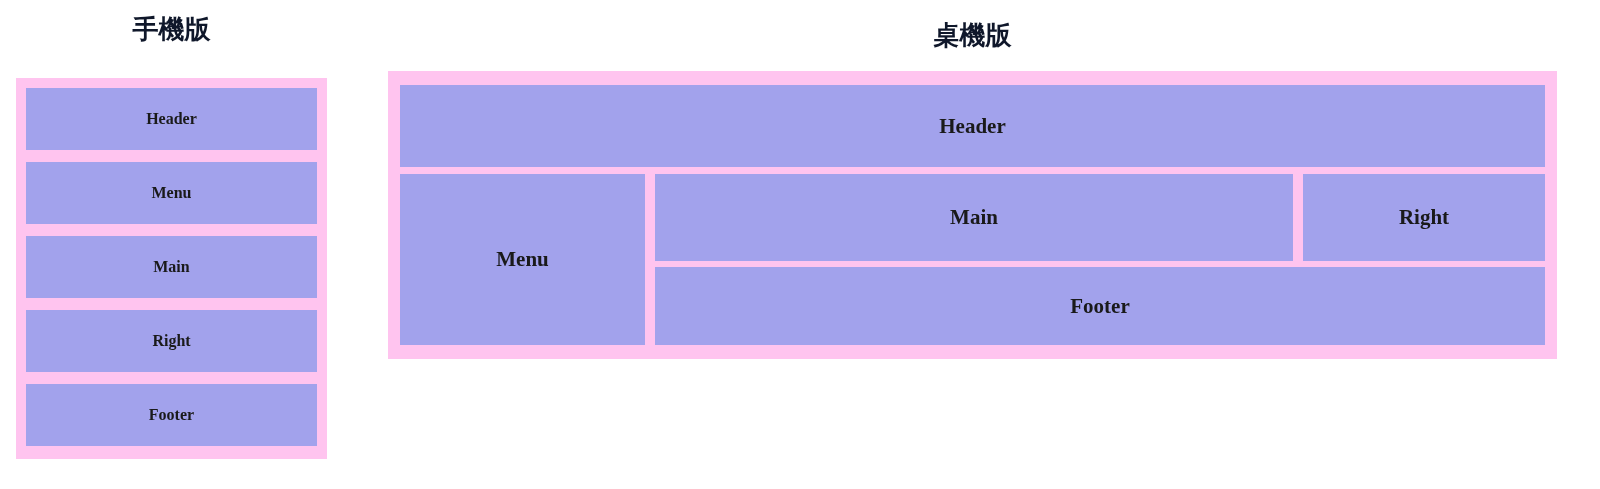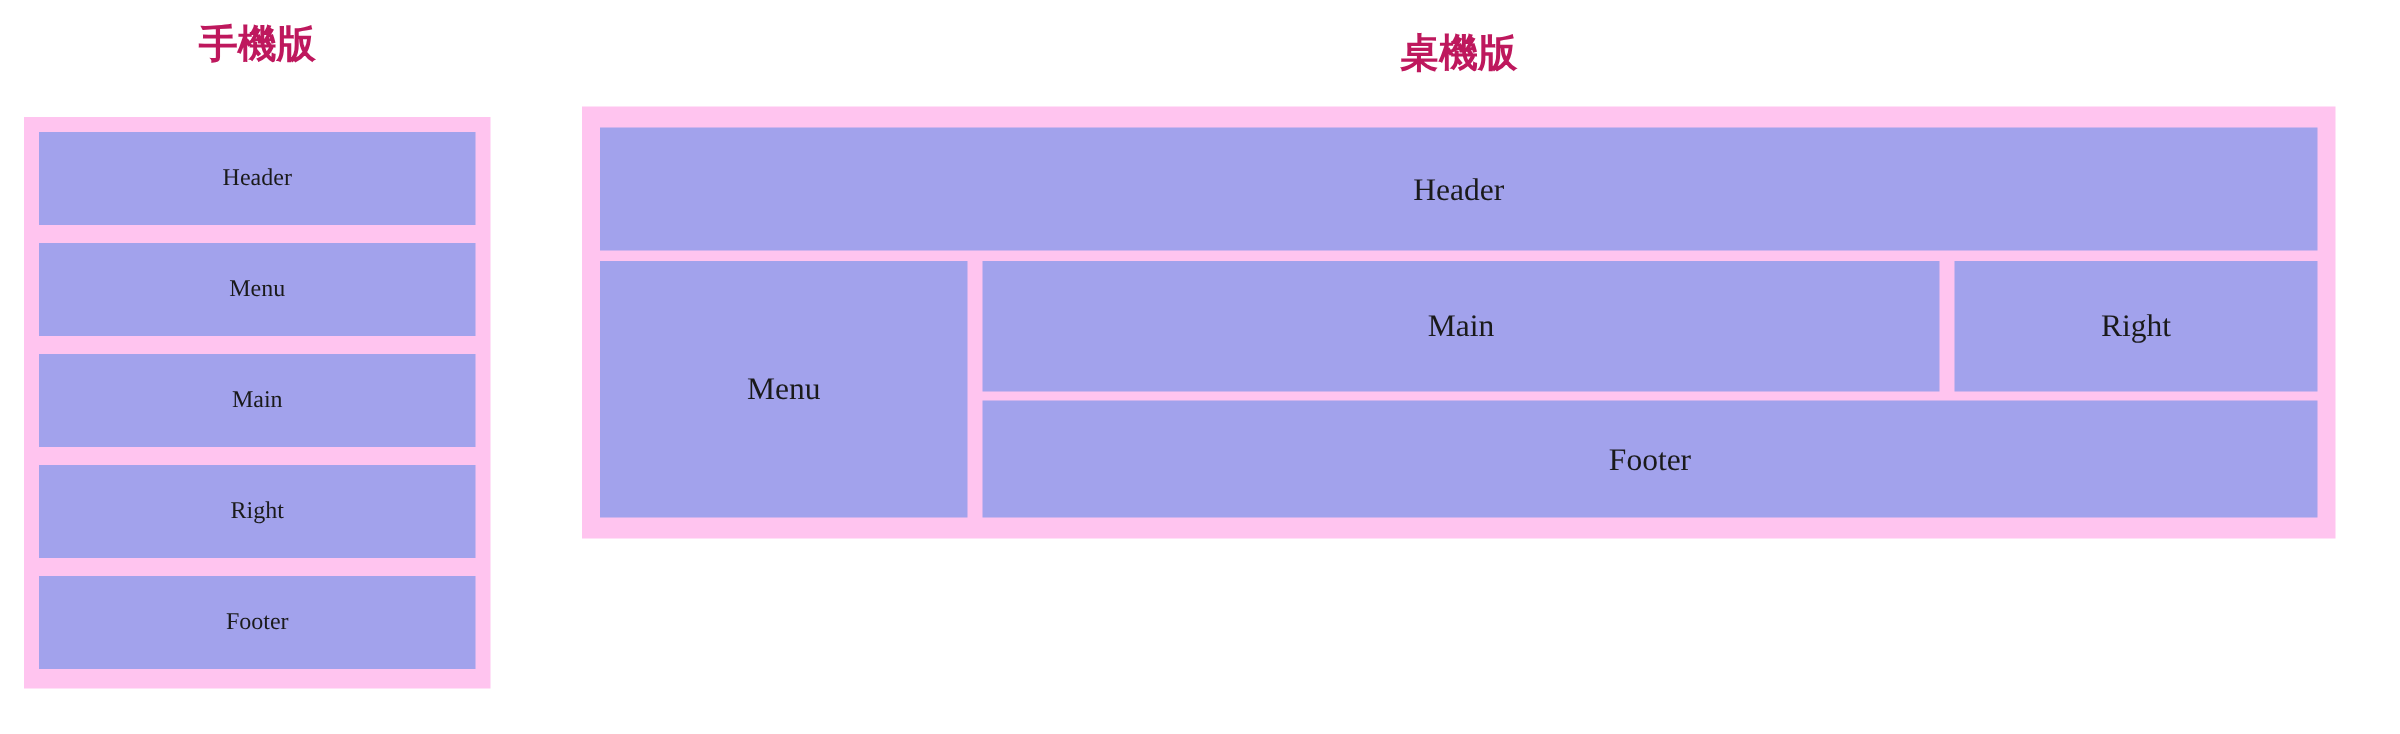--- a/index.html
+++ b/index.html
@@ -16,21 +16,21 @@
   }
 
   
   .section-title {
     position: absolute;
     margin: 0;
     font-family: "Liberation Sans", sans-serif;
     font-weight: bold;
     font-size: 26px;
     line-height: 30px;
-    color: #be185d;
+    color: #0f172a;
     text-align: center;
     white-space: nowrap;
   }
   #mobile-title {
     left: 0px;
     top: 14px;
     width: 343px;
   }
   #desktop-title {
     left: 388px;
@@ -48,21 +48,21 @@
     position: absolute;
     background: var(--box-color, #a2a2ec);
     box-sizing: border-box;
     display: flex;
     align-items: center;
     justify-content: center;
   }
   .wire-label {
     font-family: "Liberation Serif", serif;
     color: #1a1a1a;
-    font-weight: normal;
+    font-weight: bold;
     line-height: 1;
     white-space: nowrap;
     user-select: none;
   }
 
   
   #mobile-frame {
     left: 16px;
     top: 78px;
     width: 311px;

